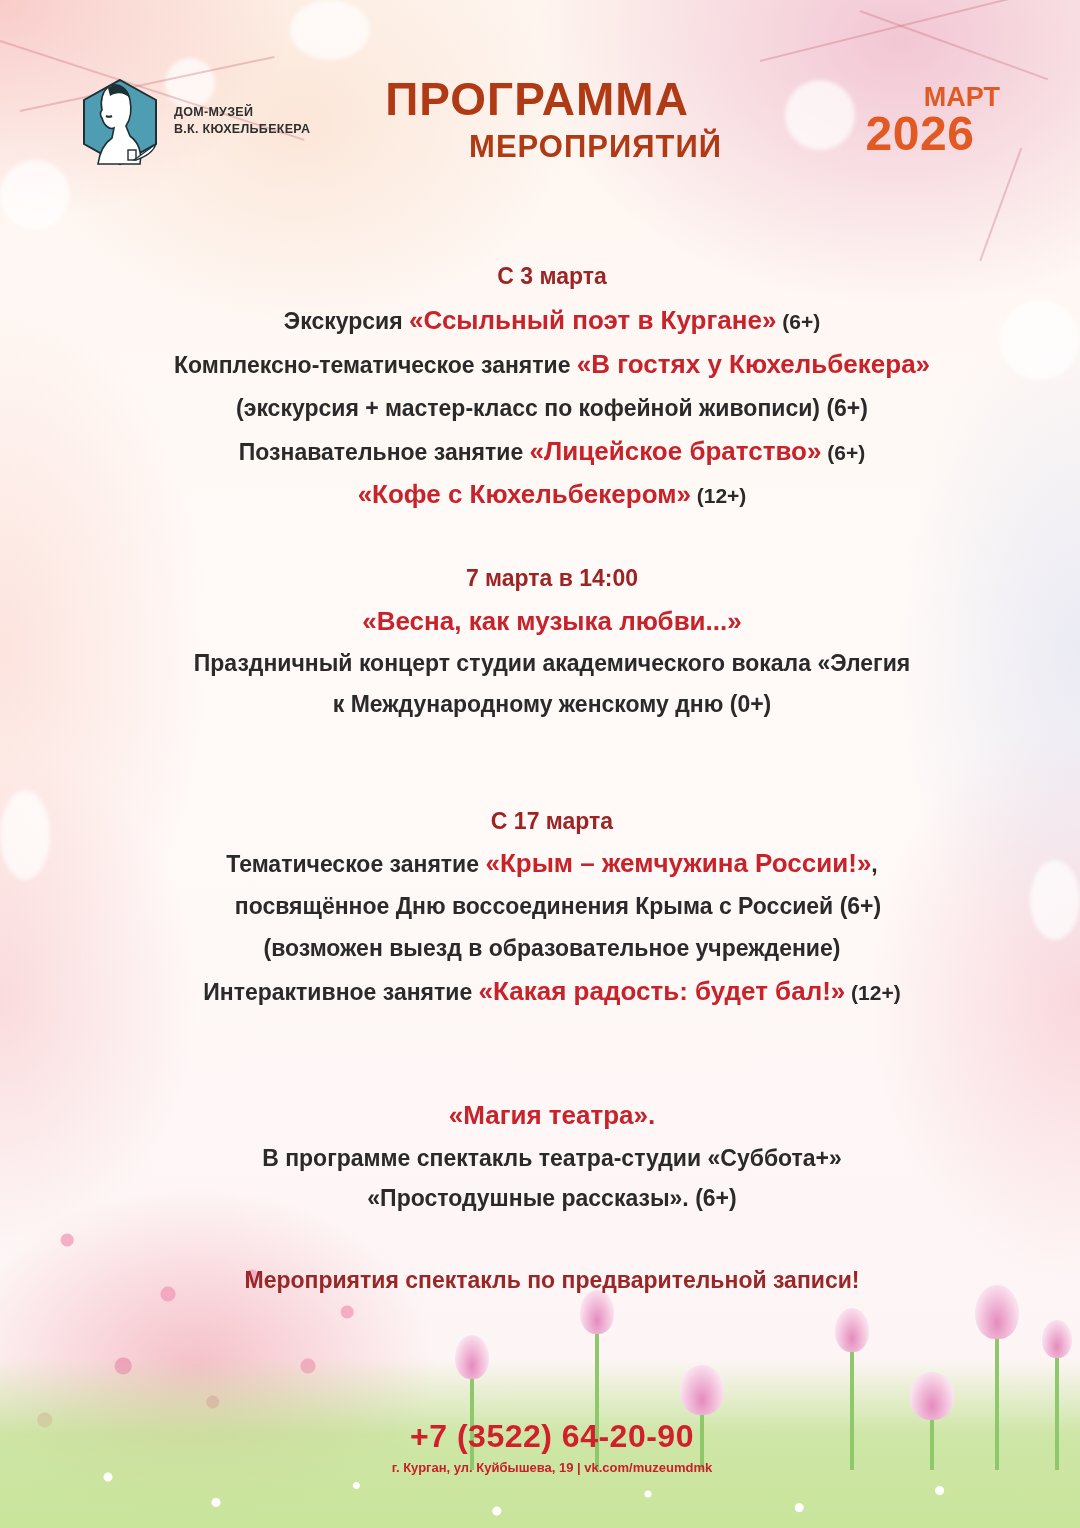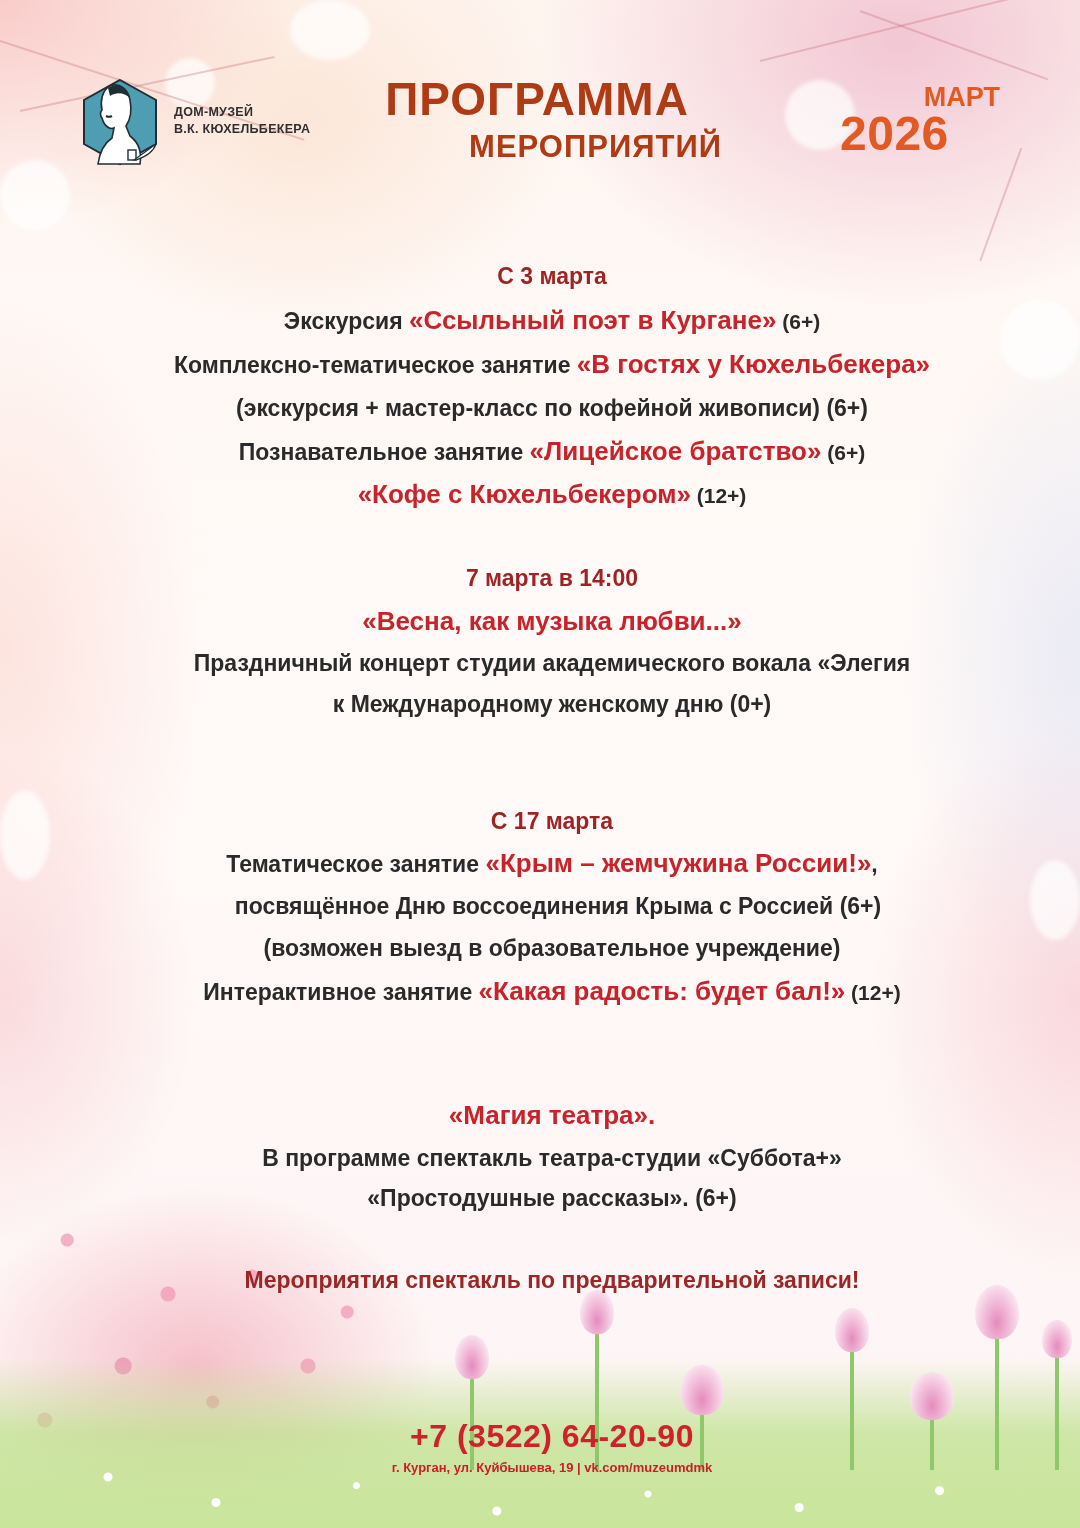--- a/index.html
+++ b/index.html
@@ -53,21 +53,21 @@
     .stem { position: absolute; width: 4px; background: #8ec86a; }
 
     .content { position: relative; z-index: 1; width: 1080px; height: 1162px; }
 
     
     .logo { position: absolute; left: 80px; top: 76px; width: 80px; height: 92px; }
     .museum-name { position: absolute; left: 174px; top: 104px; color: #2f2f2f; font-weight: 700; font-size: 12.5px; line-height: 17px; letter-spacing: 0.3px; }
     .title-main { position: absolute; left: 352px; top: 74px; width: 370px; text-align: center; color: #b03a14; font-weight: 900; font-size: 46px; letter-spacing: 1px; line-height: 50px; }
     .title-sub { position: absolute; left: 352px; top: 128px; width: 370px; text-align: right; color: #b03a14; font-weight: 700; font-size: 31px; letter-spacing: 1px; line-height: 38px; }
     .month { position: absolute; left: 860px; top: 82px; width: 140px; text-align: right; color: #e25a23; font-weight: 700; font-size: 27px; line-height: 30px; }
-    .year { position: absolute; left: 840px; top: 108px; width: 160px; text-align: left; color: #e25a23; font-weight: 900; font-size: 48px; line-height: 52px; letter-spacing: 0.5px; }
+    .year { position: absolute; left: 840px; top: 108px; width: 160px; text-align: center; color: #e25a23; font-weight: 900; font-size: 48px; line-height: 52px; letter-spacing: 0.5px; }
 
     
     .line { position: absolute; left: 12px; width: 1080px; text-align: center; font-weight: 700; color: #2a2a2a; white-space: nowrap; }
     .date { color: #9c2424; font-size: 23px; }
     .body { font-size: 23px; }
     .hl { color: #c8222a; font-size: 26px; }
     .age { font-size: 21px; }
     .note { color: #9a2626; font-size: 23px; }
     .phone { color: #d1202b; font-size: 32px; font-weight: 900; letter-spacing: 0.5px; }
     .address { color: #c8202a; font-size: 13px; font-weight: 700; }

